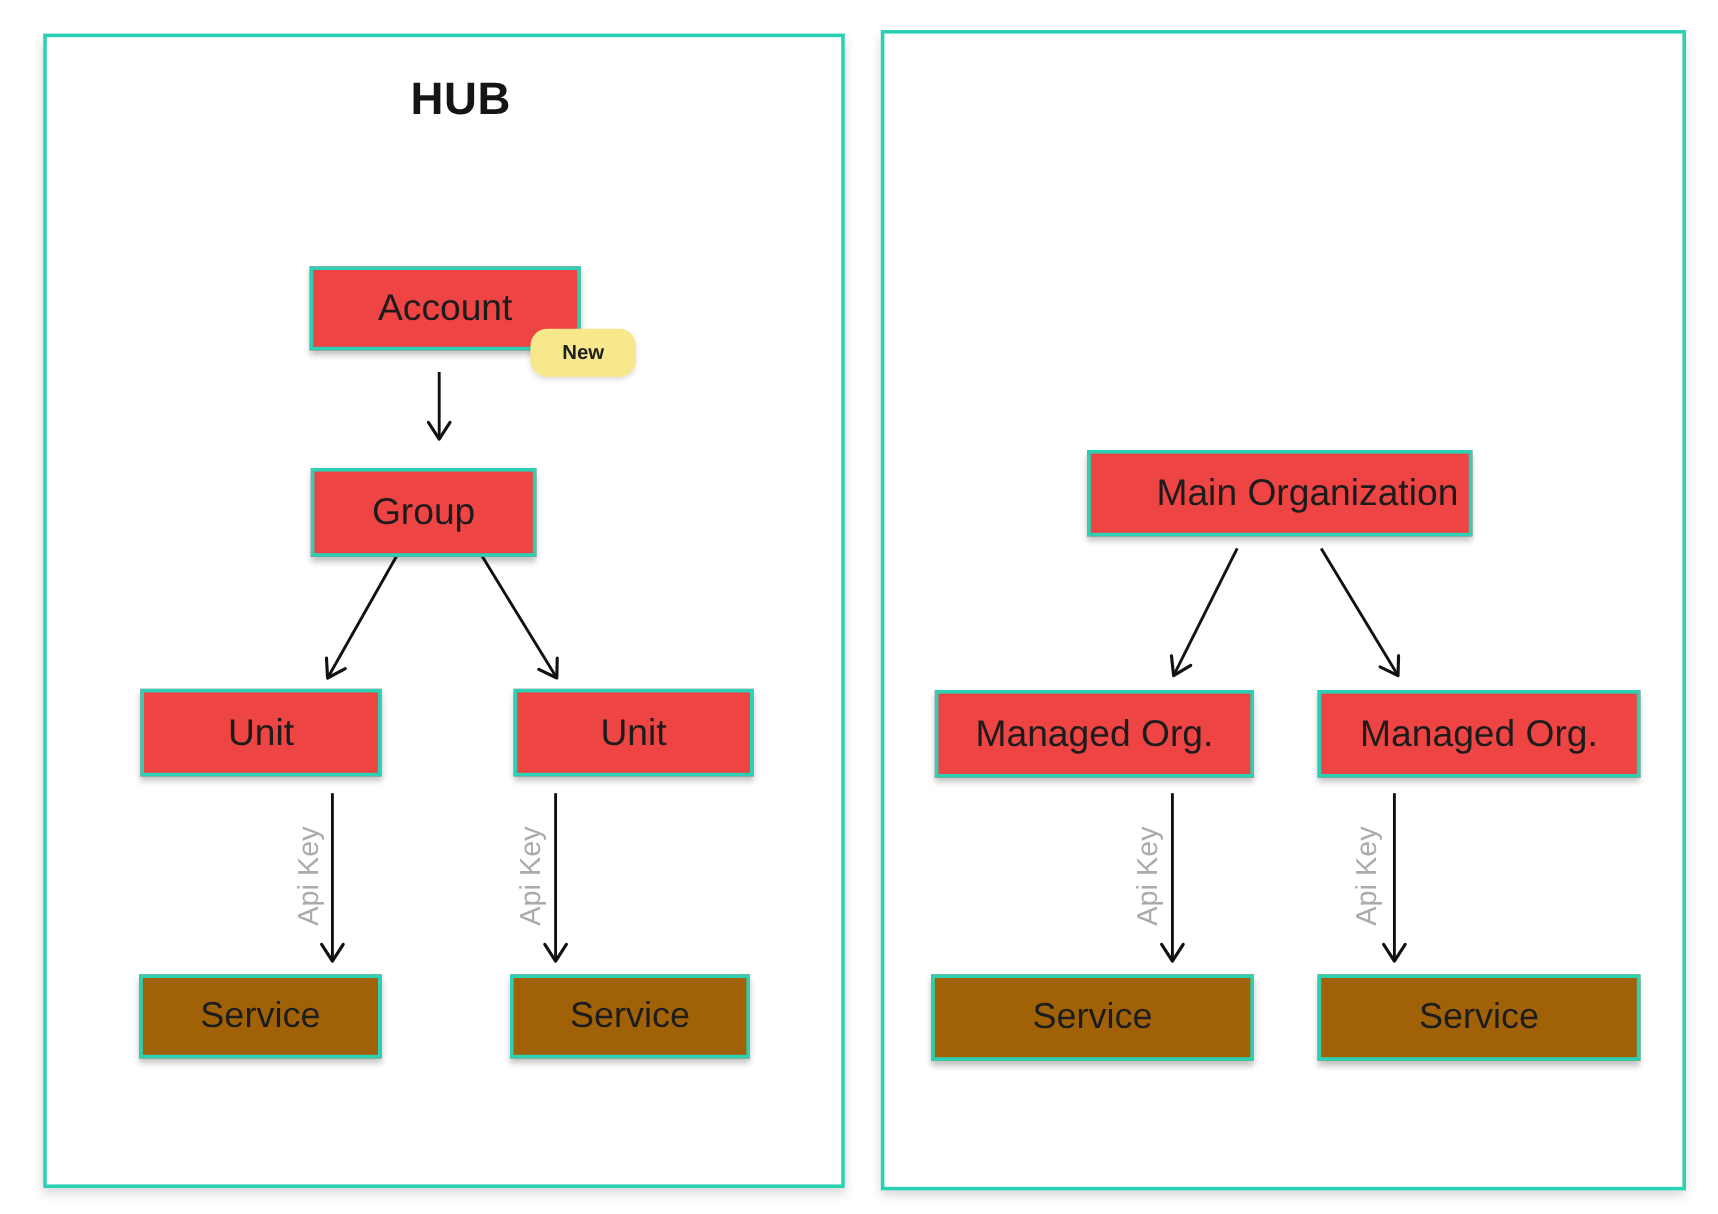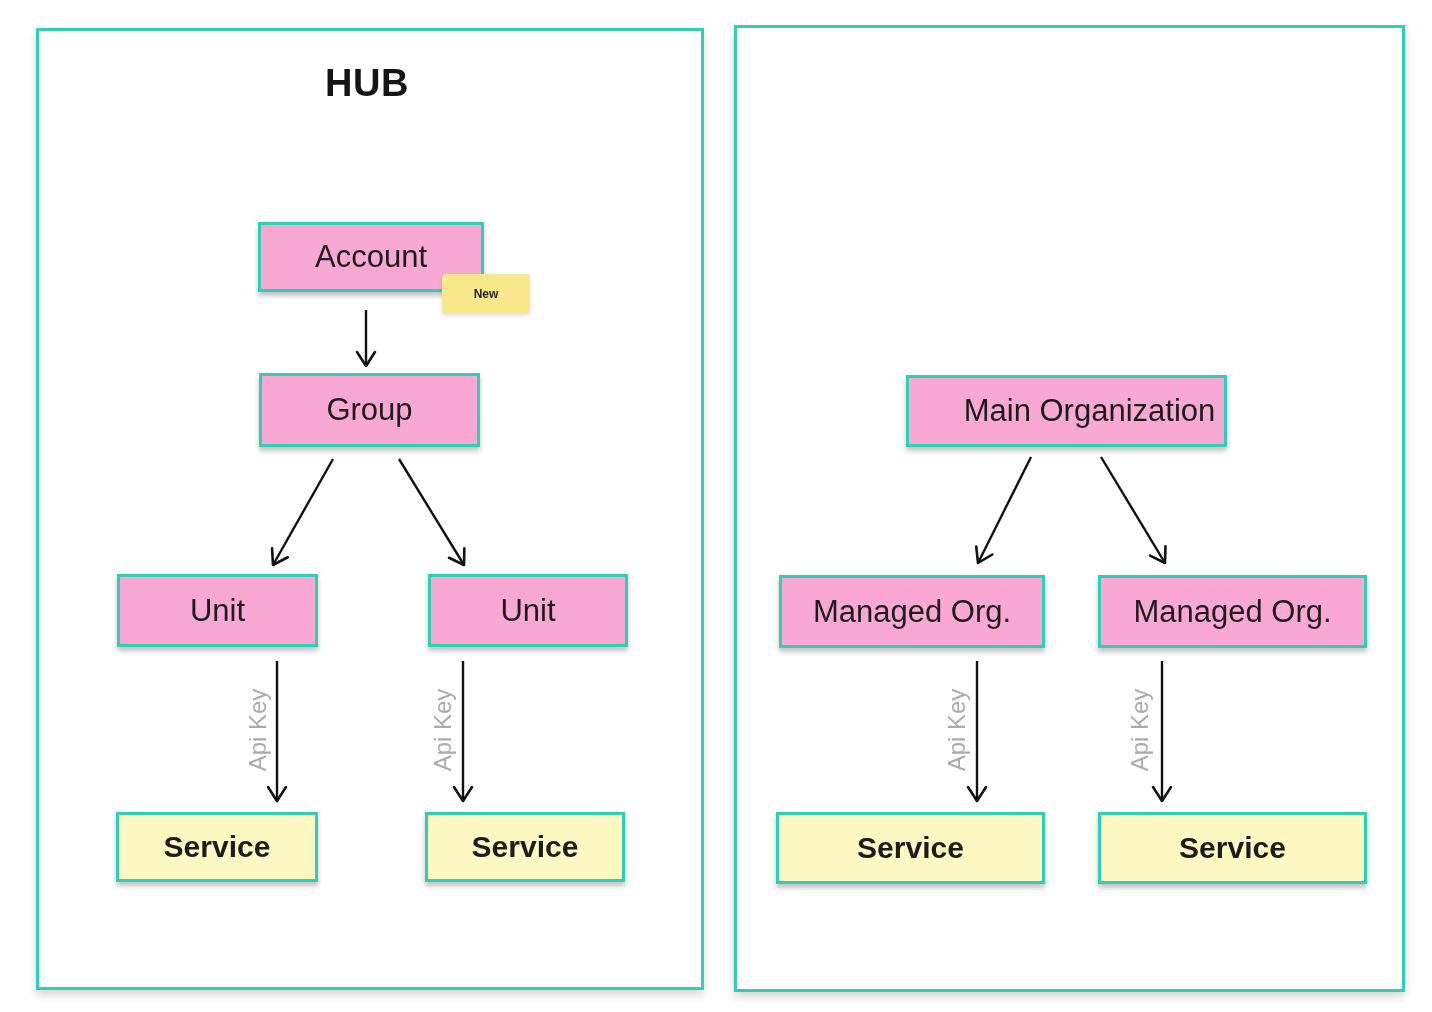--- a/index.html
+++ b/index.html
@@ -37,43 +37,43 @@
     position: absolute;
     left: 0;
     top: 0;
     z-index: 1;
     pointer-events: none;
   }
   .node {
     position: absolute;
     box-sizing: border-box;
     border: 3px solid #2cd1b5;
-    background: #f9a8d4;
+    background: #ef4444;
     color: #1c1c1c;
     display: flex;
     align-items: center;
     justify-content: center;
     font-size: 31px;
     box-shadow: 0 4px 5px rgba(0,0,0,0.24);
     z-index: 2;
   }
   .node.service {
-    background: #fef9c3;
-    font-weight: bold;
+    background: #a16207;
+    font-weight: normal;
     font-size: 30px;
   }
   .badge {
     position: absolute;
     box-sizing: border-box;
     background: #f6e88b;
-    border-radius: 4px;
+    border-radius: 14px;
     display: flex;
     align-items: center;
     justify-content: center;
-    font-size: 12px;
+    font-size: 17px;
     font-weight: bold;
     color: #1e1e1e;
     box-shadow: 0 2px 4px rgba(0,0,0,0.12);
     z-index: 3;
   }
   .edge-label {
     position: absolute;
     width: 160px;
     height: 30px;
     line-height: 30px;
@@ -86,21 +86,21 @@
   }
 </style>
 </head>
 <body>
 
 <div class="canvas">
 
   <section class="panel" style="left:36px; top:28px; width:662px; height:956px;"></section>
   <section class="panel" style="left:734px; top:25px; width:665px; height:961px;"></section>
 
-  <h1 class="panel-title" style="left:36px; top:62px; width:662px;">HUB</h1>
+  <h1 class="panel-title" style="left:53px; top:62px; width:662px;">HUB</h1>
 
   <svg class="edges" width="1432" height="1012" viewBox="0 0 1432 1012">
     <defs>
       <marker id="arrowhead" markerUnits="userSpaceOnUse" markerWidth="22" markerHeight="24" viewBox="0 0 22 24" refX="17" refY="12" orient="auto">
         <path d="M3,3 L17,12 L3,21" fill="none" stroke="#111111" stroke-width="2.6" stroke-linecap="round" stroke-linejoin="round"></path>
       </marker>
     </defs>
     <g stroke="#111111" stroke-width="2.4">
       <line x1="366" y1="310" x2="366" y2="366" marker-end="url(#arrowhead)"></line>
       <line x1="333" y1="459" x2="273" y2="565" marker-end="url(#arrowhead)"></line>
@@ -109,21 +109,21 @@
       <line x1="463" y1="661" x2="463" y2="801" marker-end="url(#arrowhead)"></line>
       <line x1="1031" y1="457" x2="978" y2="563" marker-end="url(#arrowhead)"></line>
       <line x1="1101" y1="457" x2="1165" y2="563" marker-end="url(#arrowhead)"></line>
       <line x1="977" y1="661" x2="977" y2="801" marker-end="url(#arrowhead)"></line>
       <line x1="1162" y1="661" x2="1162" y2="801" marker-end="url(#arrowhead)"></line>
     </g>
   </svg>
 
   <div class="node" style="left:258px; top:222px; width:226px; height:70px;">Account</div>
   <div class="badge" style="left:442px; top:274px; width:88px; height:40px;">New</div>
-  <div class="node" style="left:259px; top:373px; width:221px; height:74px;">Group</div>
+  <div class="node" style="left:259px; top:390px; width:188px; height:74px;">Group</div>
   <div class="node" style="left:117px; top:574px; width:201px; height:73px;">Unit</div>
   <div class="node" style="left:428px; top:574px; width:200px; height:73px;">Unit</div>
   <div class="node service" style="left:116px; top:812px; width:202px; height:70px;">Service</div>
   <div class="node service" style="left:425px; top:812px; width:200px; height:70px;">Service</div>
 
   <div class="edge-label" style="left:178px; top:715px;">Api Key</div>
   <div class="edge-label" style="left:363px; top:715px;">Api Key</div>
 
   <div class="node" style="left:906px; top:375px; width:321px; height:72px;padding-left:46px;">Main Organization</div>
   <div class="node" style="left:779px; top:575px; width:266px; height:73px;">Managed Org.</div>

